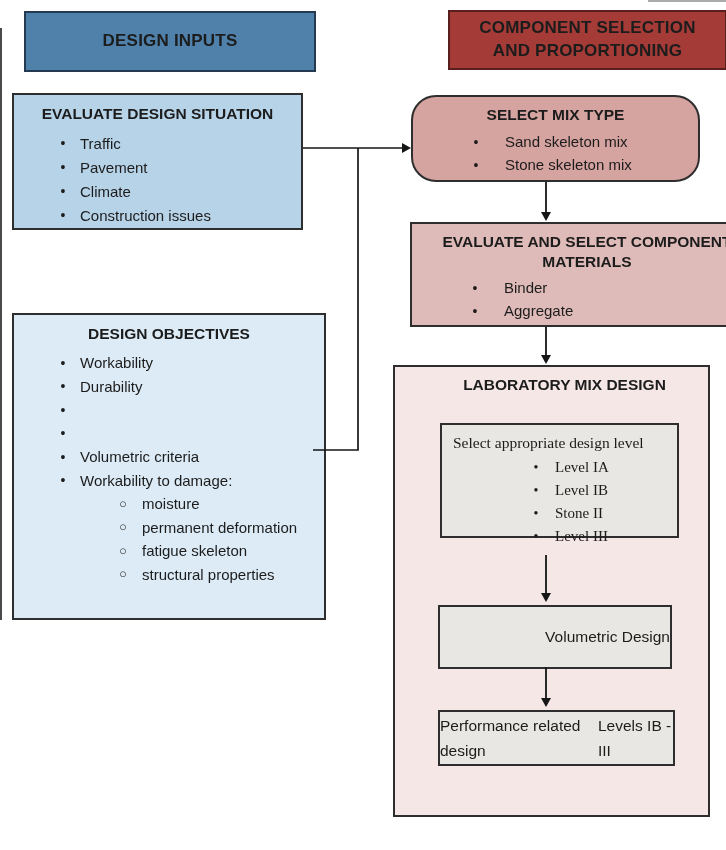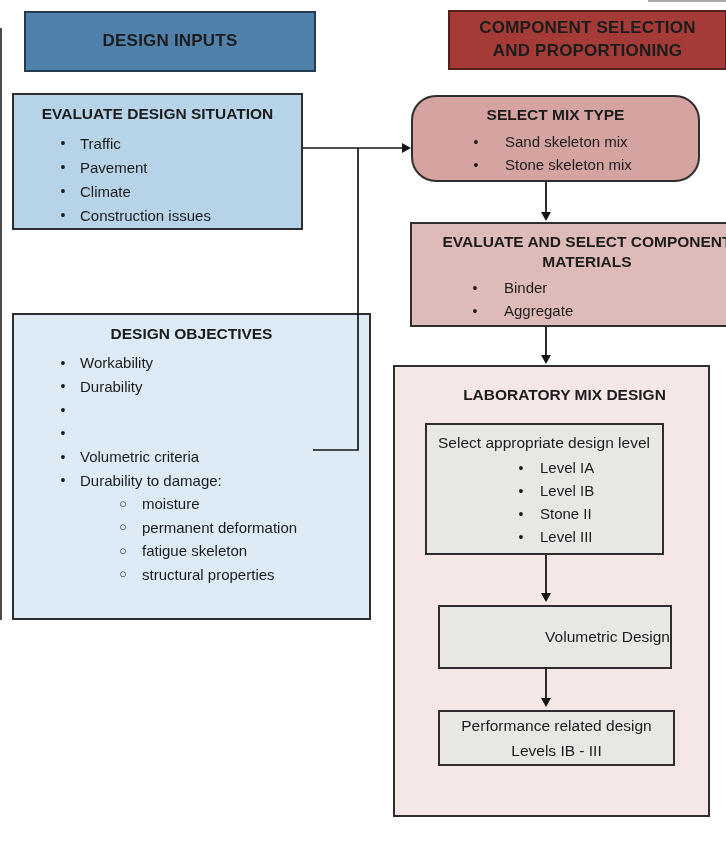--- a/index.html
+++ b/index.html
@@ -18,31 +18,31 @@
   .abs{position:absolute;box-sizing:border-box;}
   .hdr{
     display:flex;align-items:center;justify-content:center;text-align:center;
     font-weight:bold;font-size:17px;letter-spacing:.2px;line-height:1.35;
   }
   .hdr-left{left:24px;top:11px;width:292px;height:61px;background:var(--c-blue-header);border:2.5px solid var(--c-blue-header-border);}
   .hdr-right{left:416px;top:10px;width:279px;height:60px;background:var(--c-red-header);border:2.5px solid var(--c-red-header-border);padding:0 14px;margin-left:32px;}
   .box{border:2px solid var(--c-box-border);}
   .box-title{text-align:center;font-weight:bold;font-size:15.5px;margin-top:9px;line-height:1.3;}
   .box-situation{left:12px;top:93px;width:291px;height:137px;background:var(--c-blue-light);}
-  .box-objectives{left:12px;top:313px;width:359px;height:307px;background:var(--c-blue-lighter);}
+  .box-objectives{left:12px;top:313px;width:314px;height:307px;background:var(--c-blue-lighter);}
   .box-mix{left:411px;top:95px;width:289px;height:87px;background:var(--c-pink-mid);border-radius:25px;}
   .box-materials{left:410px;top:222px;width:354px;height:105px;background:var(--c-pink-light);}
   .box-lab{left:393px;top:365px;width:317px;height:452px;background:var(--c-pink-pale);}
-  .box-lab .box-title{margin-top:18px;padding-left:26px;}
-  .box-level{left:30px;top:56px;width:239px;height:132px;background:var(--c-grey-box);}
+  .box-lab .box-title{margin-top:8px;padding-left:26px;}
+  .box-level{left:45px;top:56px;width:239px;height:115px;background:var(--c-grey-box);font-family:Liberation Serif, serif;}
   .box-level .lv-title{font-size:15.5px;margin:9px 0 4px 11px;}
   .box-volumetric{left:43px;top:238px;width:234px;height:64px;background:var(--c-grey-box);
     display:flex;align-items:center;justify-content:flex-end;font-size:15.5px;}
   .box-performance{left:43px;top:343px;width:237px;height:56px;background:var(--c-grey-box);
-    display:flex;flex-direction:column;align-items:center;justify-content:center;font-size:15.5px;line-height:25px;}
+    display:flex;flex-direction:row;align-items:center;justify-content:center;font-size:15.5px;line-height:25px;}
   ul.blist{list-style:none;margin:7px 0 0 0;padding:0;}
   .brow{display:flex;align-items:center;height:24px;margin-left:43px;font-size:15px;}
   .brow .blt{width:12px;text-align:center;font-size:14px;flex:none;}
   .brow .btxt{margin-left:11px;white-space:nowrap;}
   .brow.sub{margin-left:103px;height:23.5px;}
   .brow.sub .blt{font-size:12.5px;}
   .brow.sub .btxt{margin-left:13px;}
   .box-mix .brow,.box-materials .brow{margin-left:57px;height:23px;}
   .box-mix .brow .btxt,.box-materials .brow .btxt{margin-left:23px;text-align:right;}
   .box-level .brow{margin-left:88px;height:23px;}
@@ -102,21 +102,21 @@
         </li>
       <li class="brow">
           <span class="blt">•</span>
         </li>
       <li class="brow">
           <span class="blt">•</span>
           <span class="btxt">Volumetric criteria</span>
         </li>
       <li class="brow">
           <span class="blt">•</span>
-          <span class="btxt">Durability to damage:</span>
+          <span class="btxt">Workability to damage:</span>
         </li>
       <li class="brow sub">
           <span class="blt">○</span>
           <span class="btxt">moisture</span>
         </li>
       <li class="brow sub">
           <span class="blt">○</span>
           <span class="btxt">permanent deformation</span>
         </li>
       <li class="brow sub">

